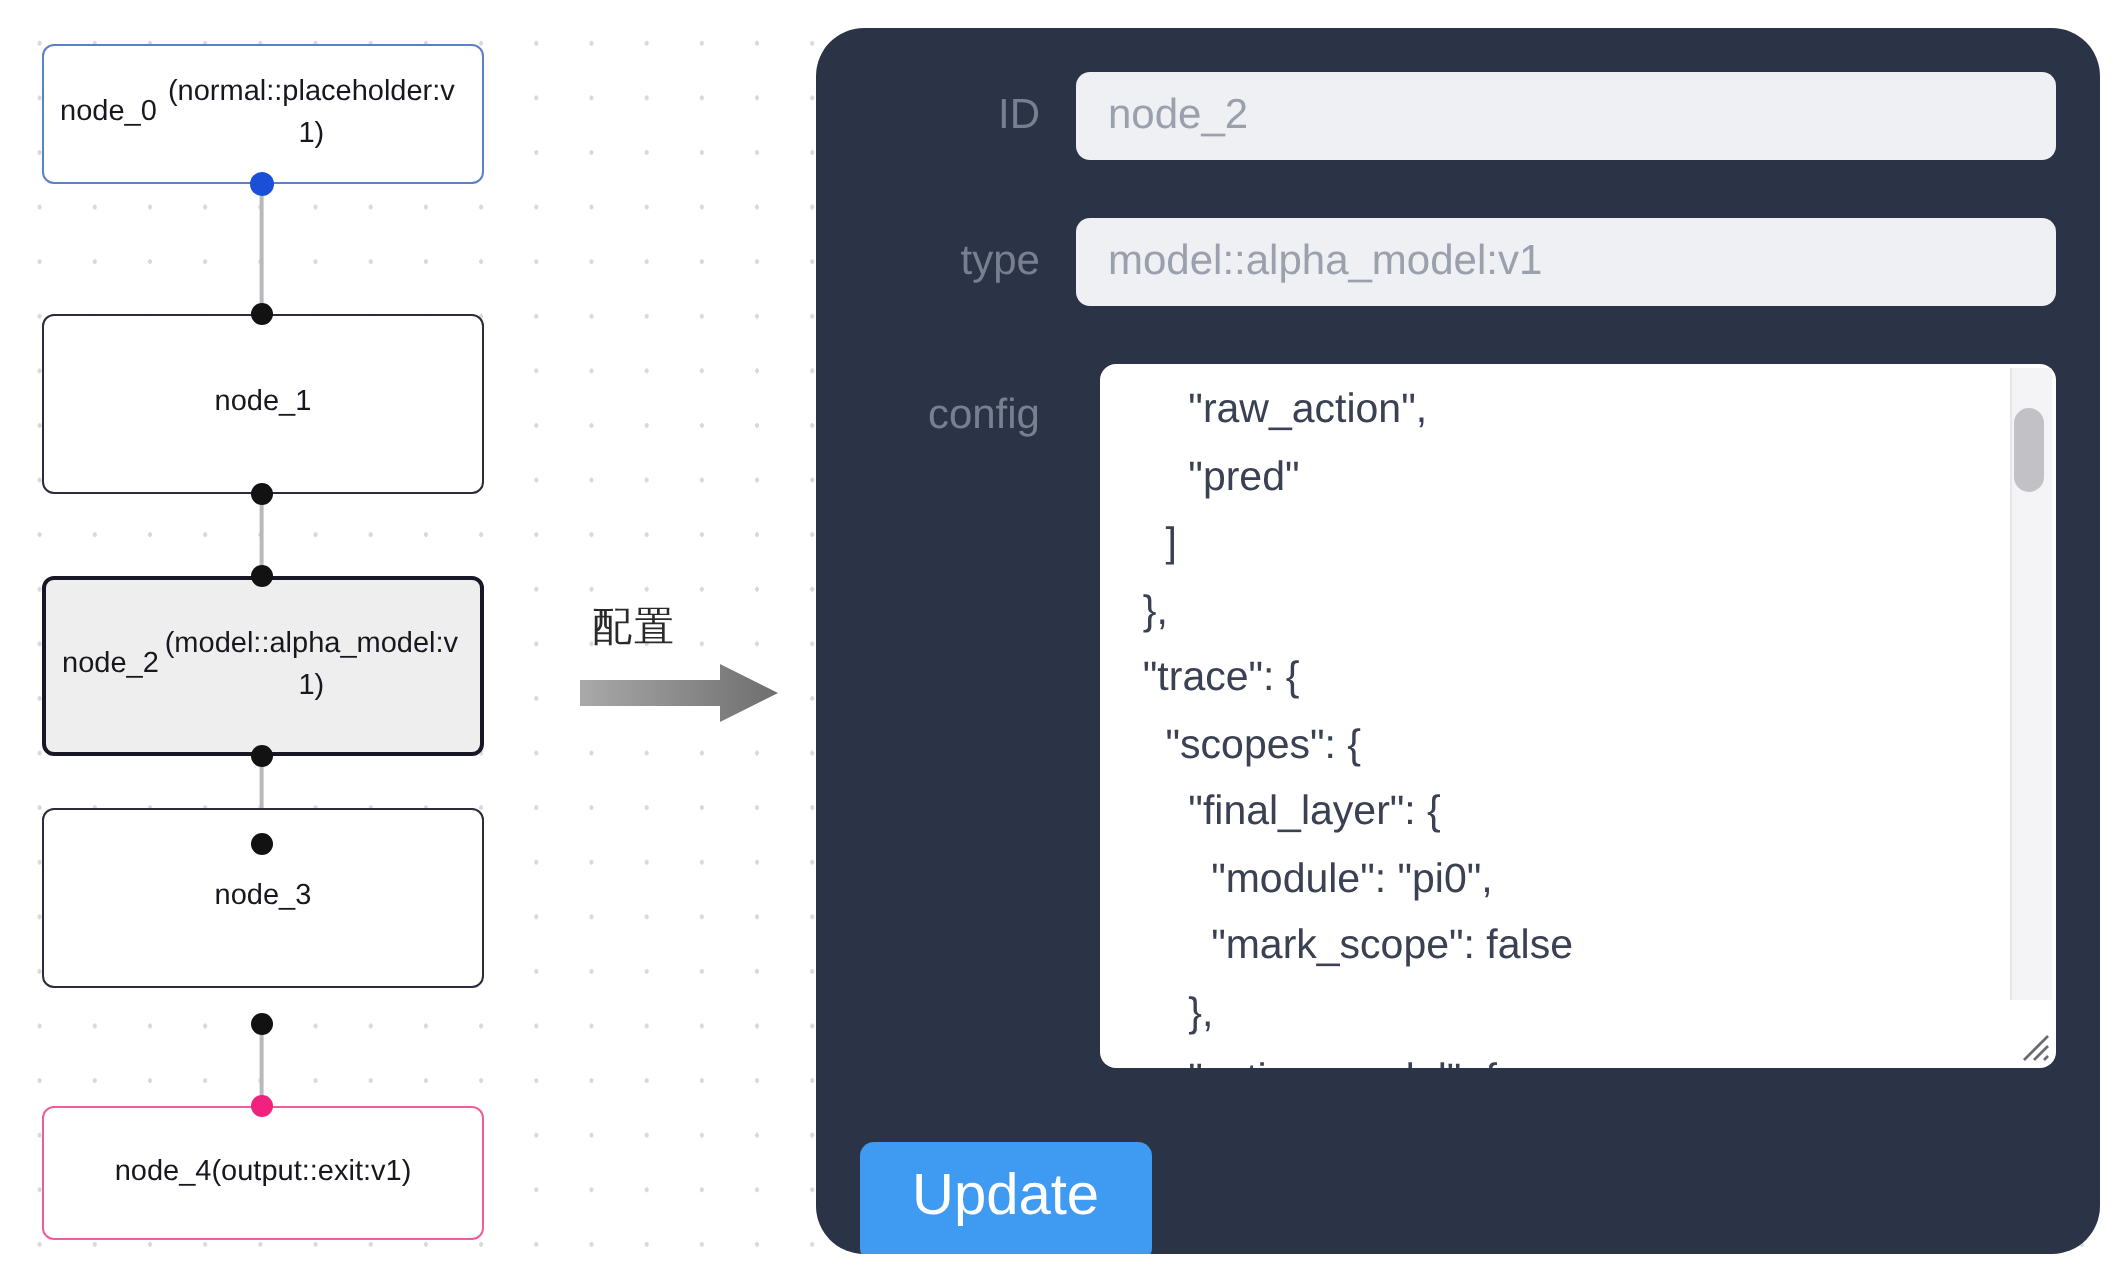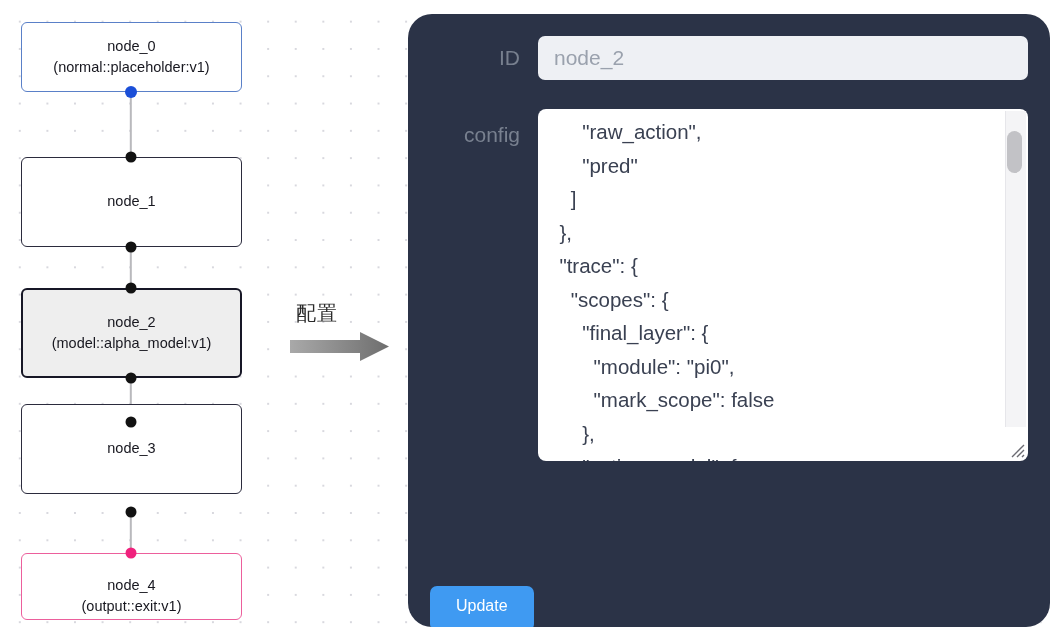--- a/index.html
+++ b/index.html
@@ -27,36 +27,36 @@
   }
 
   
   .node {
     position: absolute;
     box-sizing: border-box;
     background: #ffffff;
     border: 1.6px solid #2b2b3d;
     border-radius: 6px;
     display: flex;
-    flex-direction: column;
+    flex-direction: row;
     align-items: center;
     justify-content: center;
     text-align: center;
     font-size: 14.5px;
     line-height: 1.45;
     color: #17171f;
     padding: 2px 8px;
     z-index: 4;
   }
   .node .n-title { white-space: nowrap; }
   .node .n-type  { word-break: break-all; }
 
   .node.is-input    { border-color: #5a80c8; border-width: 1.5px; }
   .node.is-selected { background: #eeeeee; border-color: #171726; border-width: 2.2px; }
-  .node.is-output   { border-color: #ec5f9c; border-width: 1.8px; justify-content: flex-end; }
+  .node.is-output   { border-color: #ec5f9c; border-width: 1.8px; }
 
   
   .dot {
     position: absolute;
     width: 11px; height: 11px;
     border-radius: 50%;
     background: #121212;
     z-index: 6;
     transform: translate(-50%, -50%);
   }
@@ -119,20 +119,21 @@
     font-family: "Liberation Sans", sans-serif;
     padding: 10px 16px;
     box-sizing: border-box;
     outline: none;
   }
   #row-id   { margin-top: 22px; }
   #row-type { margin-top: 29px; }
   #row-config {
     margin-top: 29px;
     align-items: flex-start;
+    gap: 12px;
   }
   #row-config .field-label { padding-top: 14px; }
 
   .ta-wrap {
     flex: 1 1 auto;
     position: relative;
     height: 352px;
     background: #ffffff;
     border-radius: 8px;
     overflow: hidden;
@@ -176,21 +177,21 @@
   }
 
   #update-btn {
     position: absolute;
     left: 22px; bottom: -4px;
     background: #3f9af2;
     color: #ffffff;
     border: none;
     border-radius: 7px;
     font-family: "Liberation Sans", sans-serif;
-    font-size: 16px;
+    font-size: 29px;
     padding: 11px 26px 16px 26px;
     cursor: pointer;
   }
 </style>
 </head>
 <body>
 
 <div id="canvas">
 
   <div class="edge" style="top:92px;height:65px;"></div>
@@ -241,20 +242,24 @@
   </svg>
 </div>
 
 <div id="panel">
 
   <div class="field-row" id="row-id">
     <div class="field-label">ID</div>
     <input class="field-input" id="id-input" type="text" value="node_2" style="">
   </div>
 
+  <div class="field-row" id="row-type">
+    <div class="field-label">type</div>
+    <input class="field-input" id="type-input" type="text" value="model::alpha_model:v1" style="">
+  </div>
 
   <div class="field-row" id="row-config">
     <div class="field-label">config</div>
     <div class="ta-wrap">
       <textarea id="config-textarea" spellcheck="false" style="">      "raw_action",
       "pred"
     ]
   },
   "trace": {
     "scopes": {

